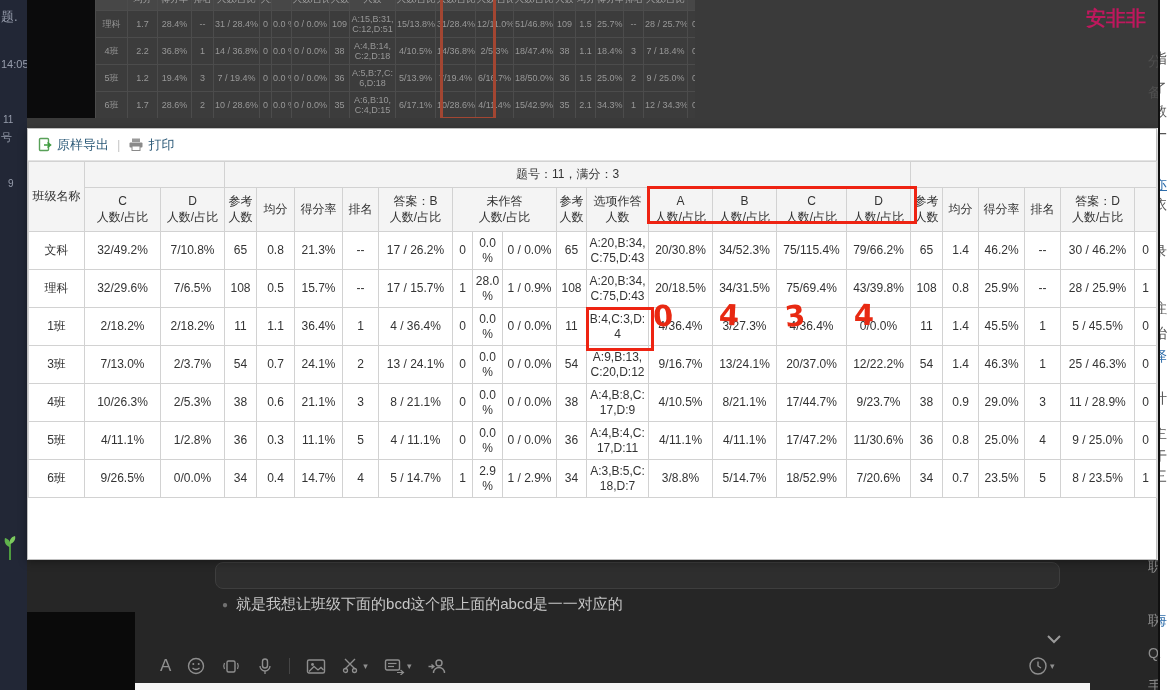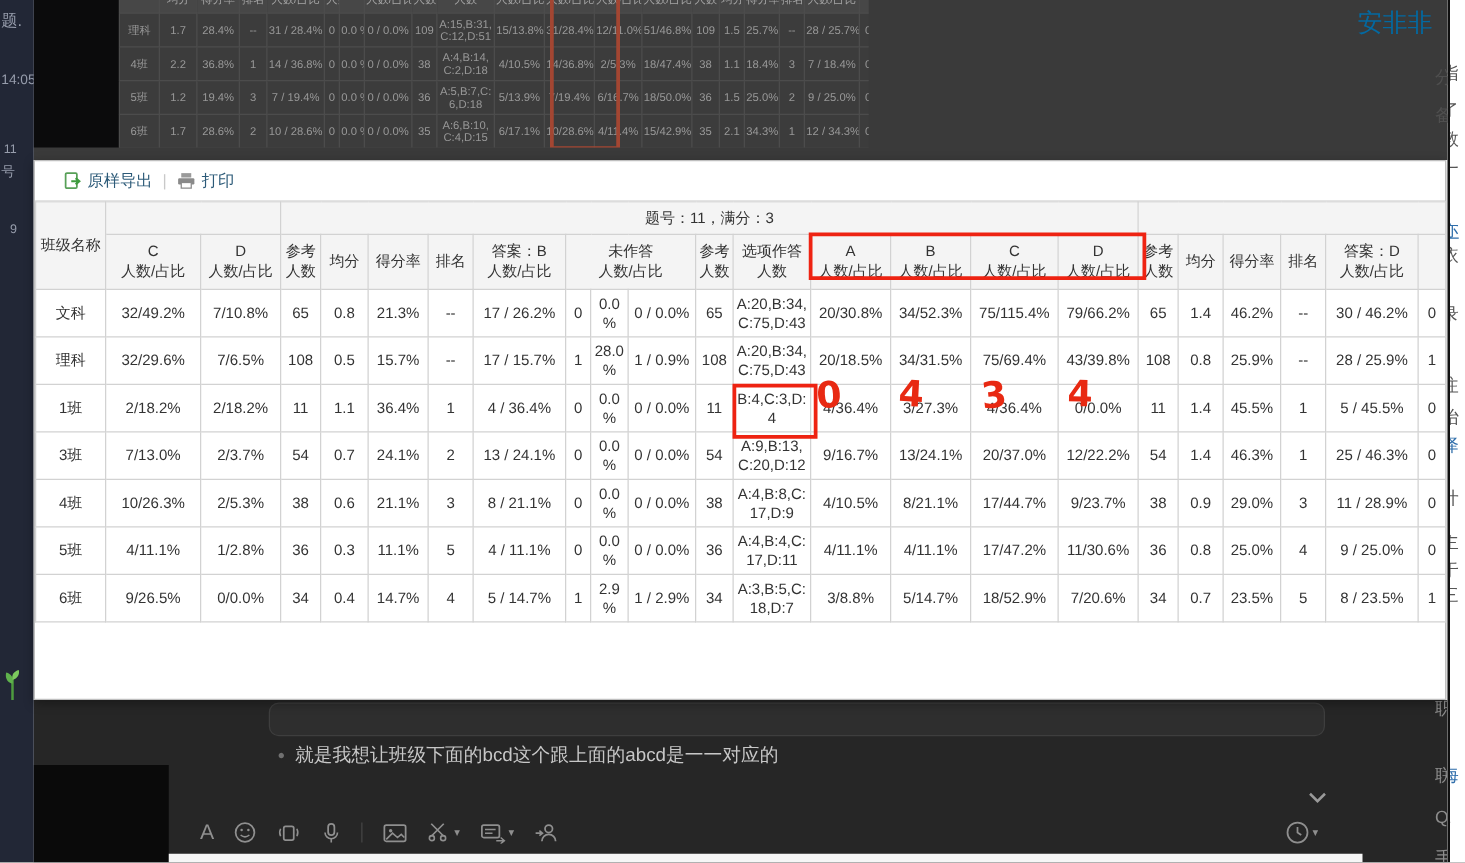--- a/index.html
+++ b/index.html
@@ -26,30 +26,30 @@
   table.bgtab td.opt{white-space:normal;word-break:break-all;line-height:1.15;}
   .bg-annotation-box{position:absolute;left:345px;top:-4px;width:50px;height:118px;
               border:3px solid #a34632;pointer-events:none;}
 
   
   .right-strip{position:absolute;left:1158px;top:0;width:14px;height:690px;background:#fff;
                border-left:2px solid #101010;overflow:hidden;}
   .right-strip .frag{position:absolute;left:-7px;font-size:14px;white-space:nowrap;}
 
   
-  .contact-name{position:absolute;left:1086px;top:5px;font-size:20px;color:#0369a1;font-weight:400;}
+  .contact-name{position:absolute;left:1086px;top:5px;font-size:20px;color:#be185d;font-weight:700;}
   .c-label{position:absolute;left:1148px;font-size:14px;color:#565656;white-space:nowrap;}
   .c-label.dim{color:#4f4f4f;}
   .c-label.dark-bg{color:#8d8d8d;}
 
   
   .popup{position:absolute;left:27px;top:128px;width:1130px;height:432px;background:#fff;
          border:1px solid #bfbfbf;box-sizing:border-box;box-shadow:0 2px 8px rgba(0,0,0,.35);}
   .popup-toolbar{height:31px;border-bottom:1px solid #e3e3e3;display:flex;align-items:center;
-         padding-left:17px;font-size:13px;color:#2c5a78;}
+         padding-left:4px;font-size:13px;color:#2c5a78;}
   .tool-btn{display:flex;align-items:center;gap:4px;cursor:pointer;padding:0 6px;}
   .tool-sep{color:#c9c9c9;margin:0 2px;}
 
   table.maintab{border-collapse:collapse;table-layout:fixed;width:1128px;font-size:12px;color:#333;}
   table.maintab th,table.maintab td{border:1px solid #d2d2d2;text-align:center;padding:0 1px;
          overflow:hidden;font-weight:normal;}
   table.maintab th{background:#f4f4f4;white-space:pre-line;line-height:1.3;}
   table.maintab tr.grow th{height:25px;}
   table.maintab tr.hrow th{height:43px;}
   table.maintab td{height:37px;line-height:1.25;}

